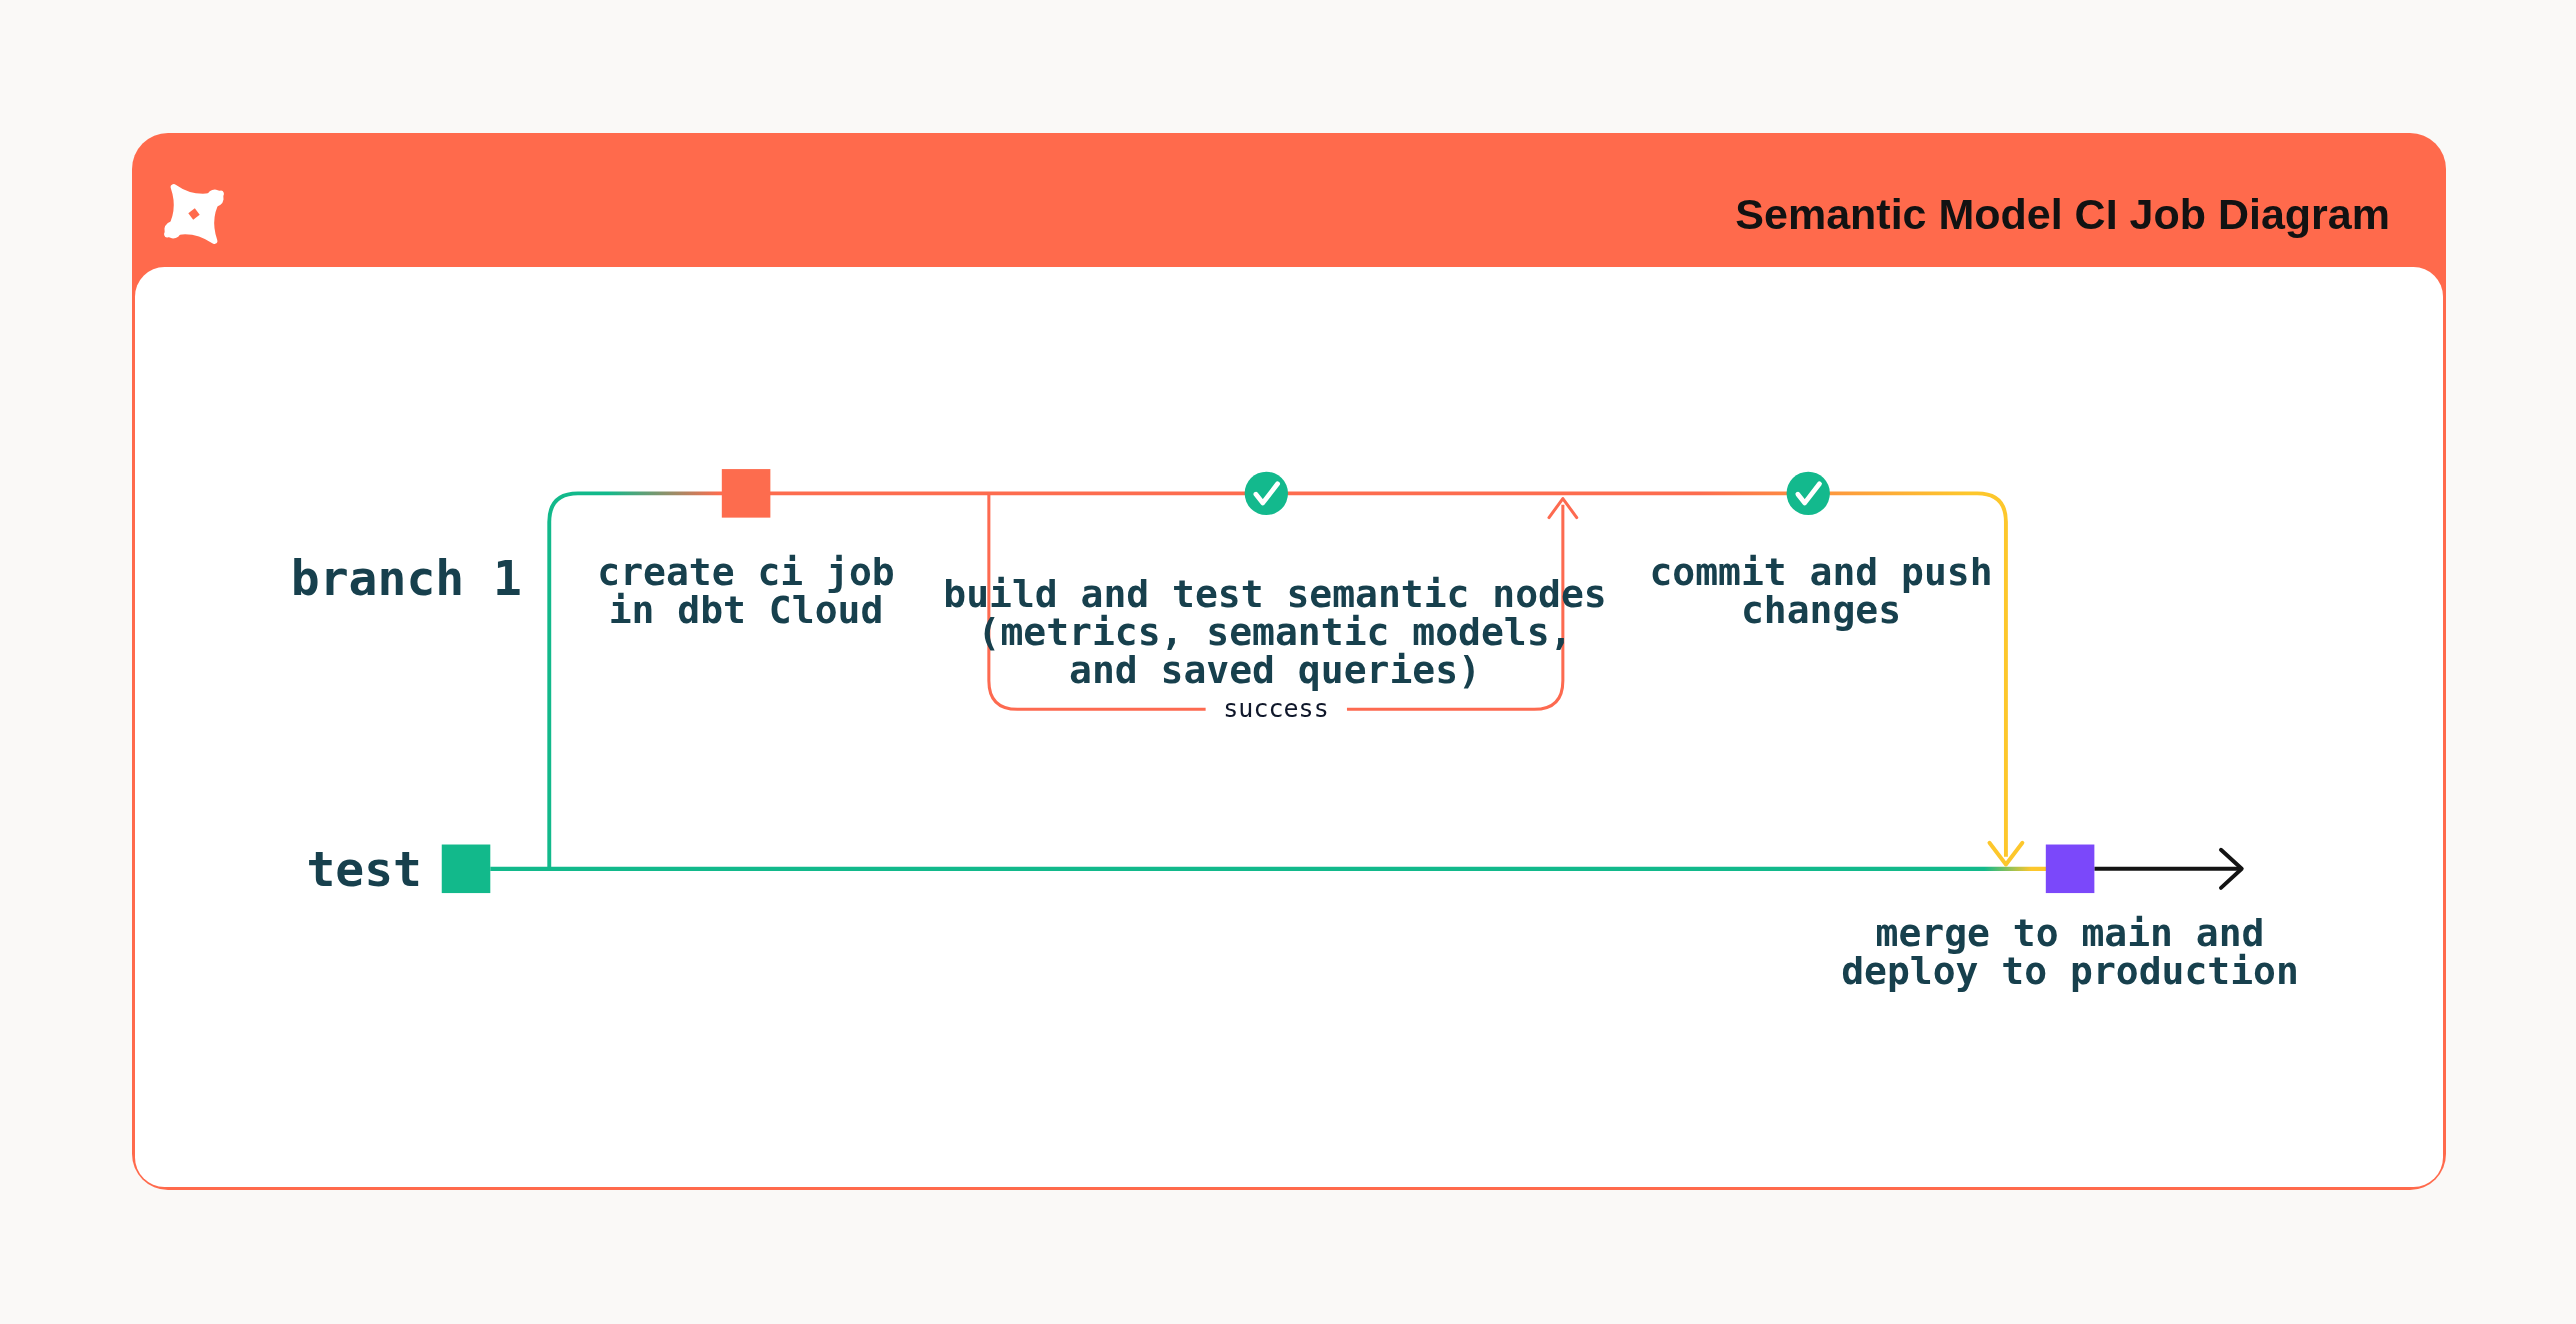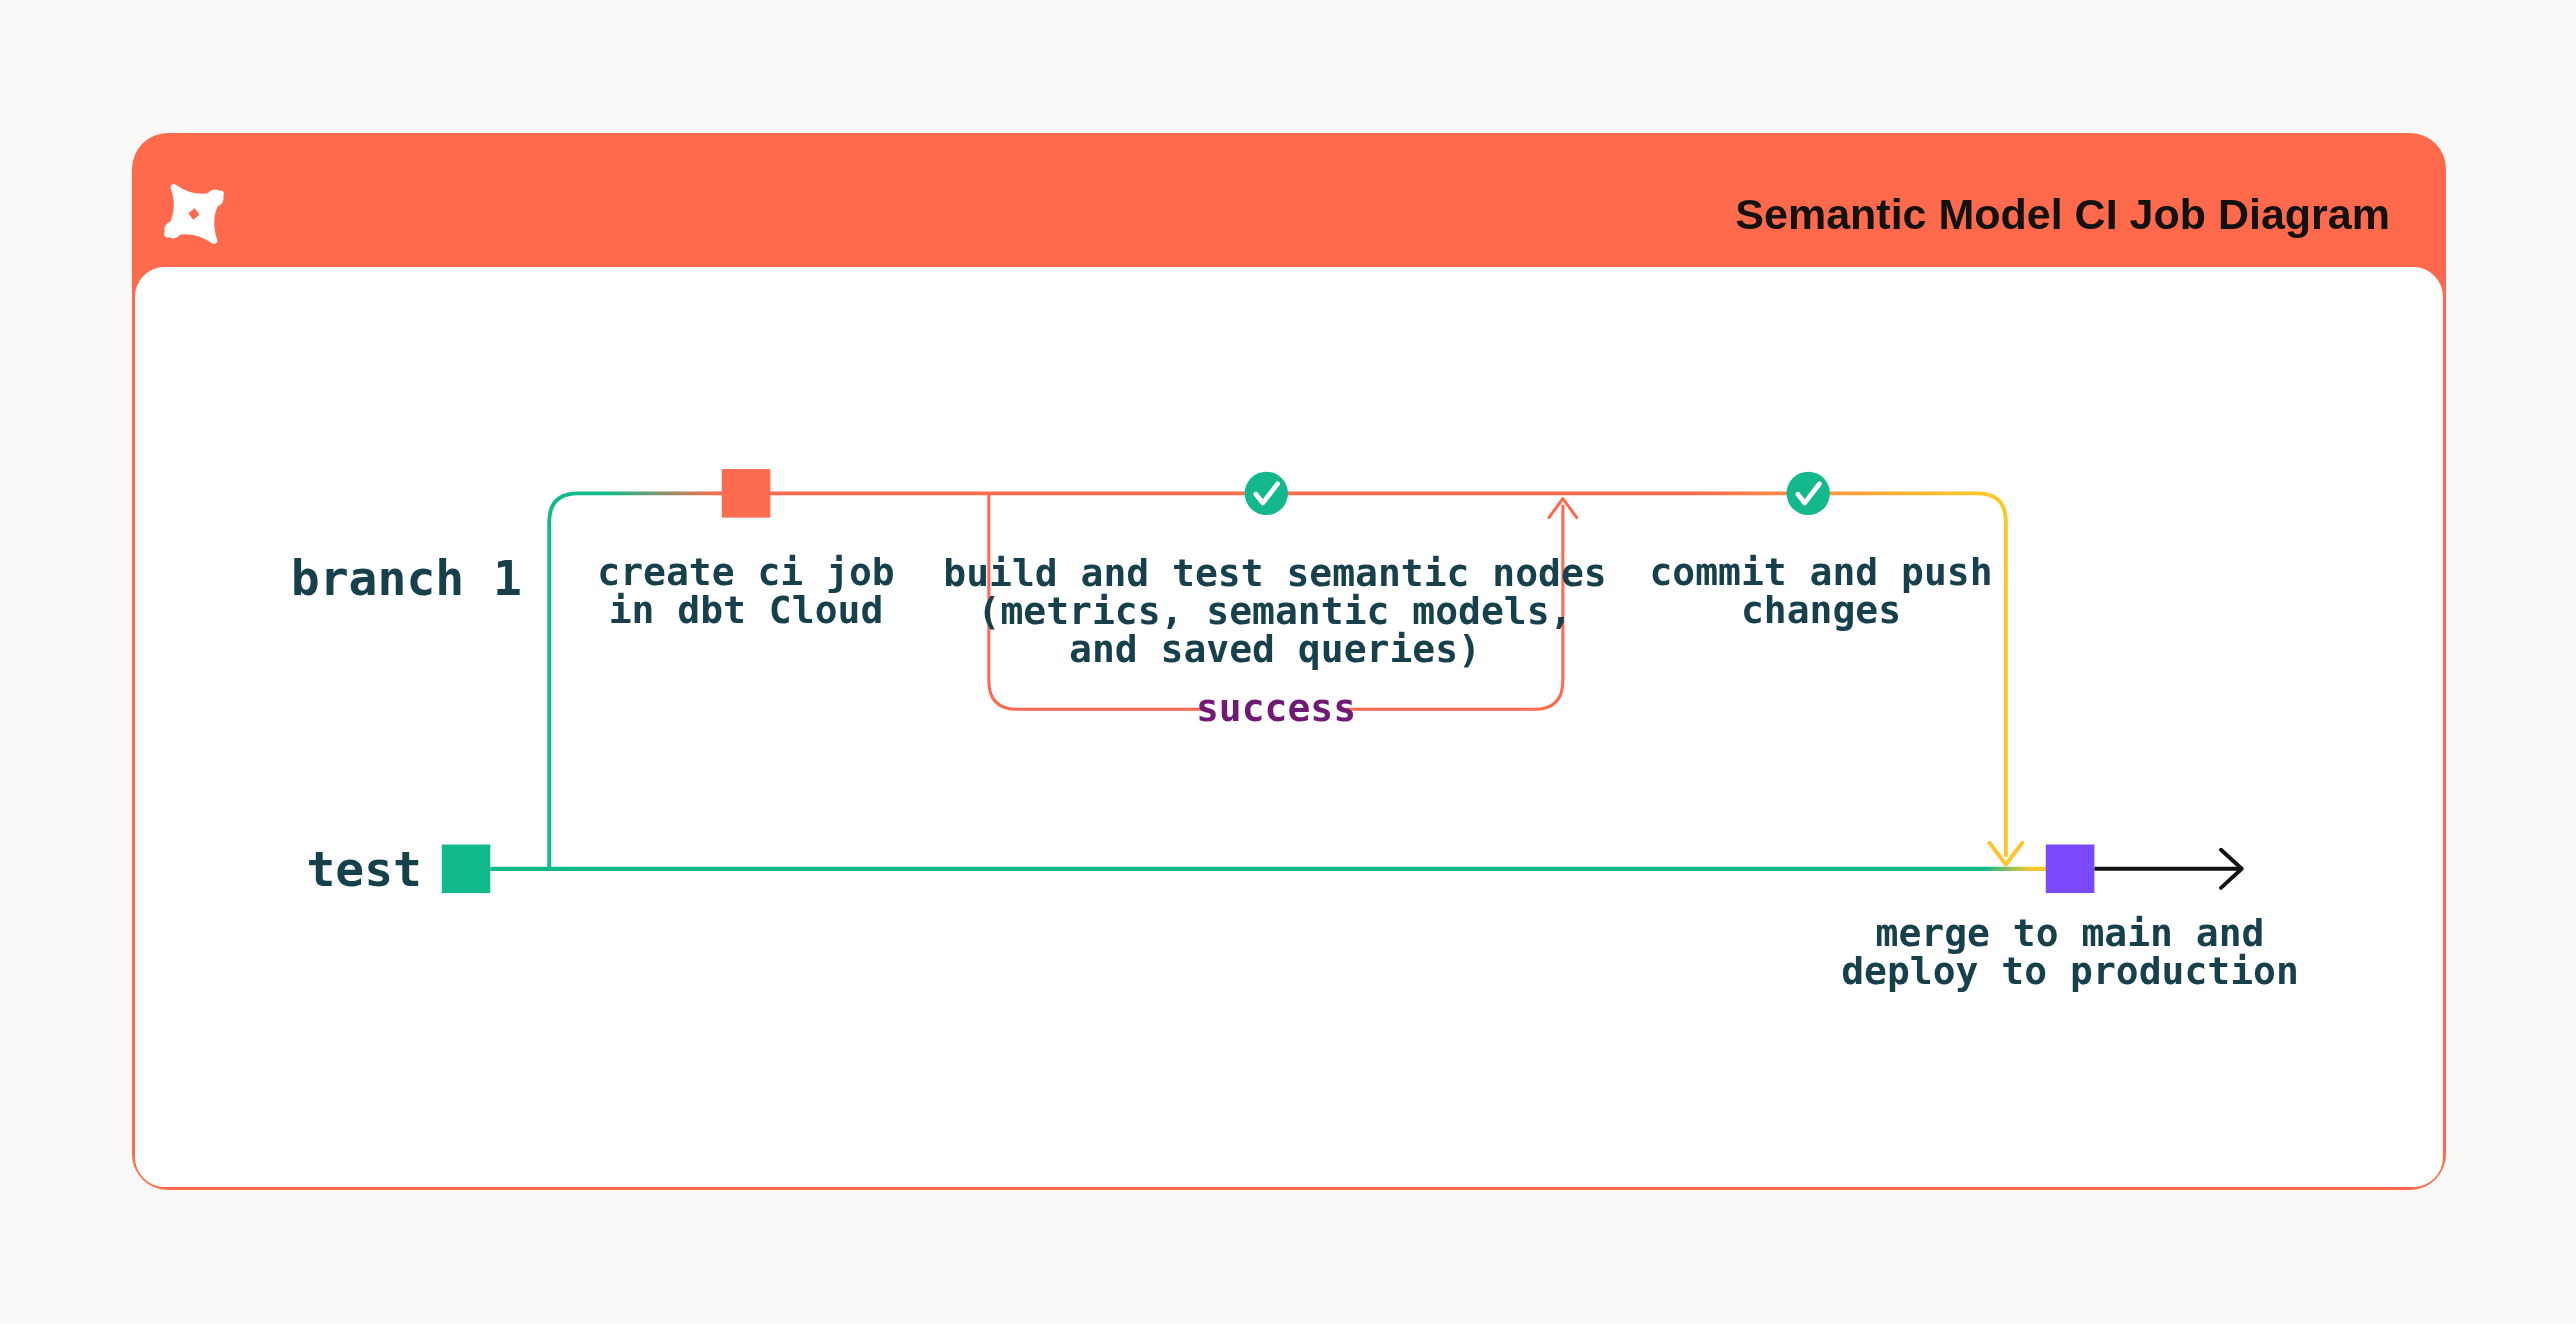--- a/index.html
+++ b/index.html
@@ -31,22 +31,22 @@
   .lbl{
     position:absolute;white-space:pre;text-align:center;
     font-weight:700;color:#17404d;font-size:38px;line-height:38px;
     transform:translate(-50%,-50%);
   }
   .lbl-branch{
     position:absolute;white-space:pre;font-weight:700;color:#17404d;
     font-size:48px;line-height:40px;transform:translate(-100%,-50%);
   }
   .lbl-success{
-    position:absolute;white-space:pre;font-weight:700;color:#701a75;
-    font-size:38px;line-height:29.5px;transform:translate(-50%,-50%);
+    position:absolute;white-space:pre;font-weight:400;color:#0f172a;
+    font-size:25px;line-height:29.5px;transform:translate(-50%,-50%);
   }
 </style>
 </head>
 <body>
 
 <div class="card">
   <div class="card-header">
     <svg class="logo" viewBox="0 0 100 100" aria-hidden="true">
       <g transform="rotate(8 50 50)">
         <path d="M13,13 Q50,32 87,13 Q68,50 87,87 Q50,68 13,87 Q32,50 13,13 Z" fill="#ffffff" stroke="#ffffff" stroke-width="10" stroke-linejoin="round"></path>
@@ -102,21 +102,21 @@
     <circle cx="2085" cy="569" r="25" fill="#13b98d"></circle>
     <path d="M2073,570 L2081,580 L2098,558" stroke="#ffffff" stroke-width="5.5" fill="none" stroke-linecap="round" stroke-linejoin="round"></path>
   </g>
 </svg>
 
 <div class="lbl-branch" style="left:522px;top:578px;">branch 1</div>
 <div class="lbl-branch" style="left:422px;top:869px;">test</div>
 
 <div class="lbl" style="left:746px;top:591px;">create ci job
 in dbt Cloud</div>
-<div class="lbl" style="left:1275px;top:611px;">build and test semantic nodes
+<div class="lbl" style="left:1275px;top:632px;">build and test semantic nodes
 (metrics, semantic models,
 and saved queries)</div>
 <div class="lbl" style="left:1821px;top:591px;">commit and push
 changes</div>
 <div class="lbl" style="left:2070px;top:952px;">merge to main and
 deploy to production</div>
 
 <div class="lbl-success" style="left:1276px;top:709px;">success</div>
 
 

